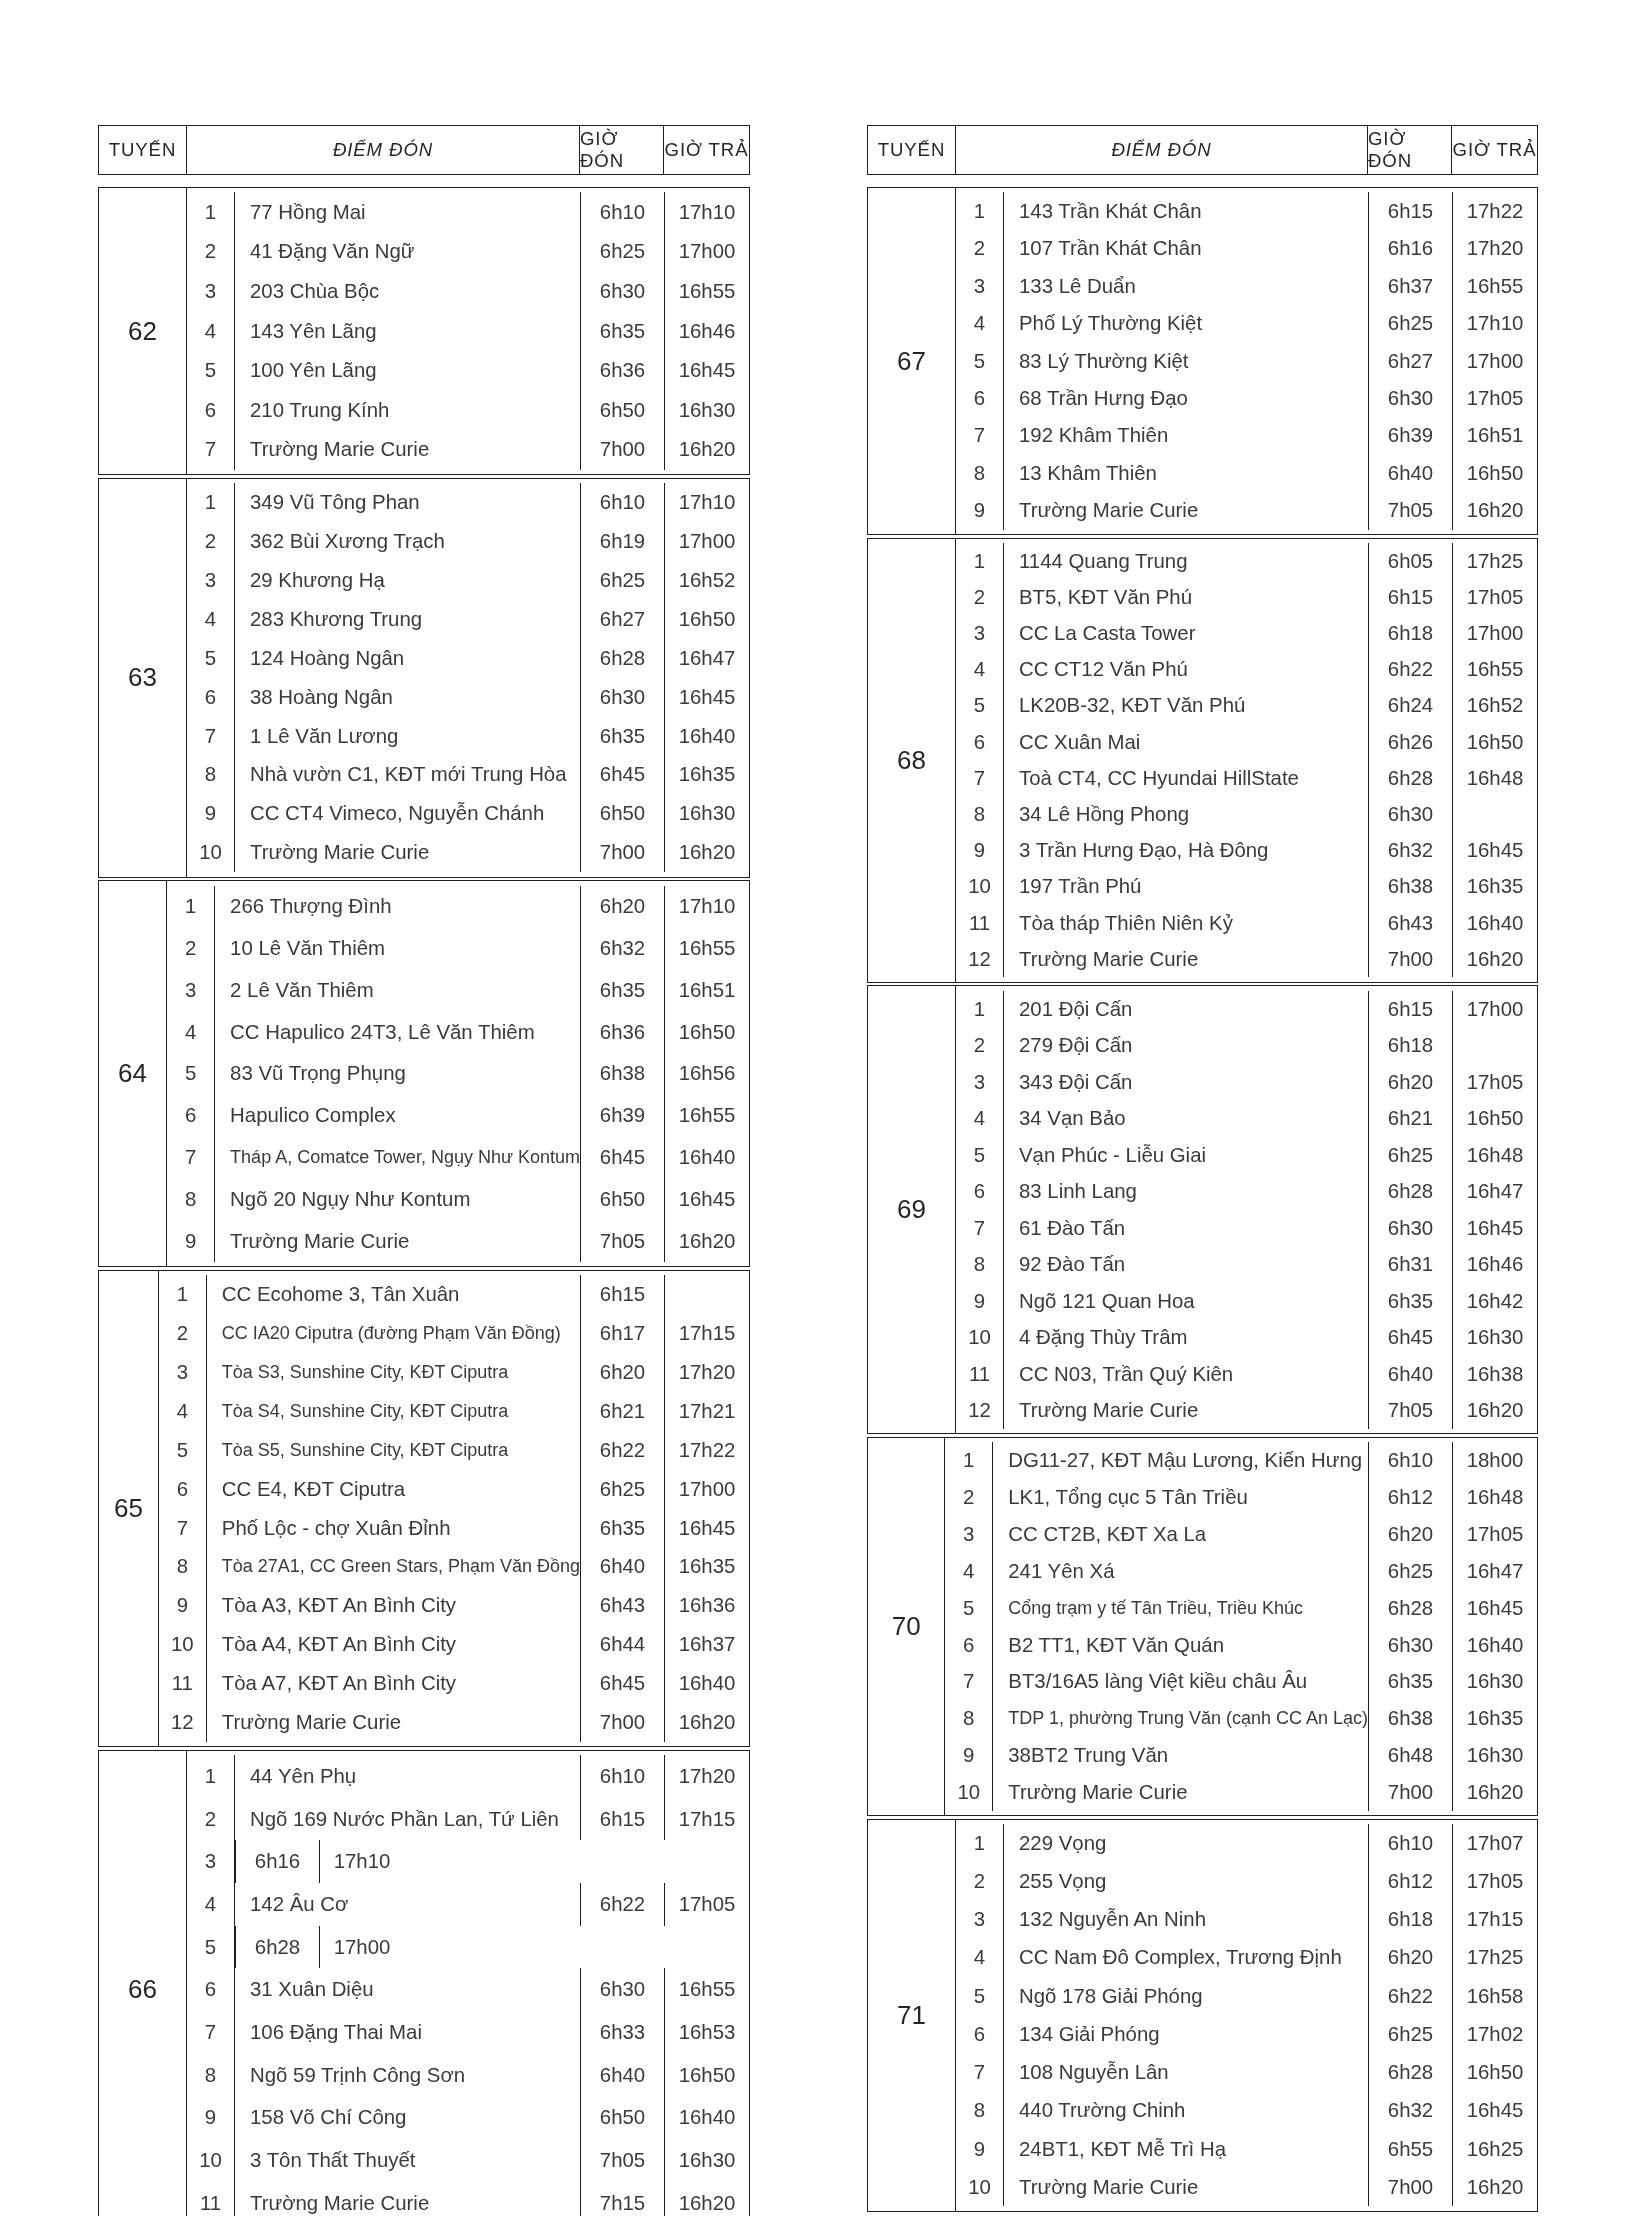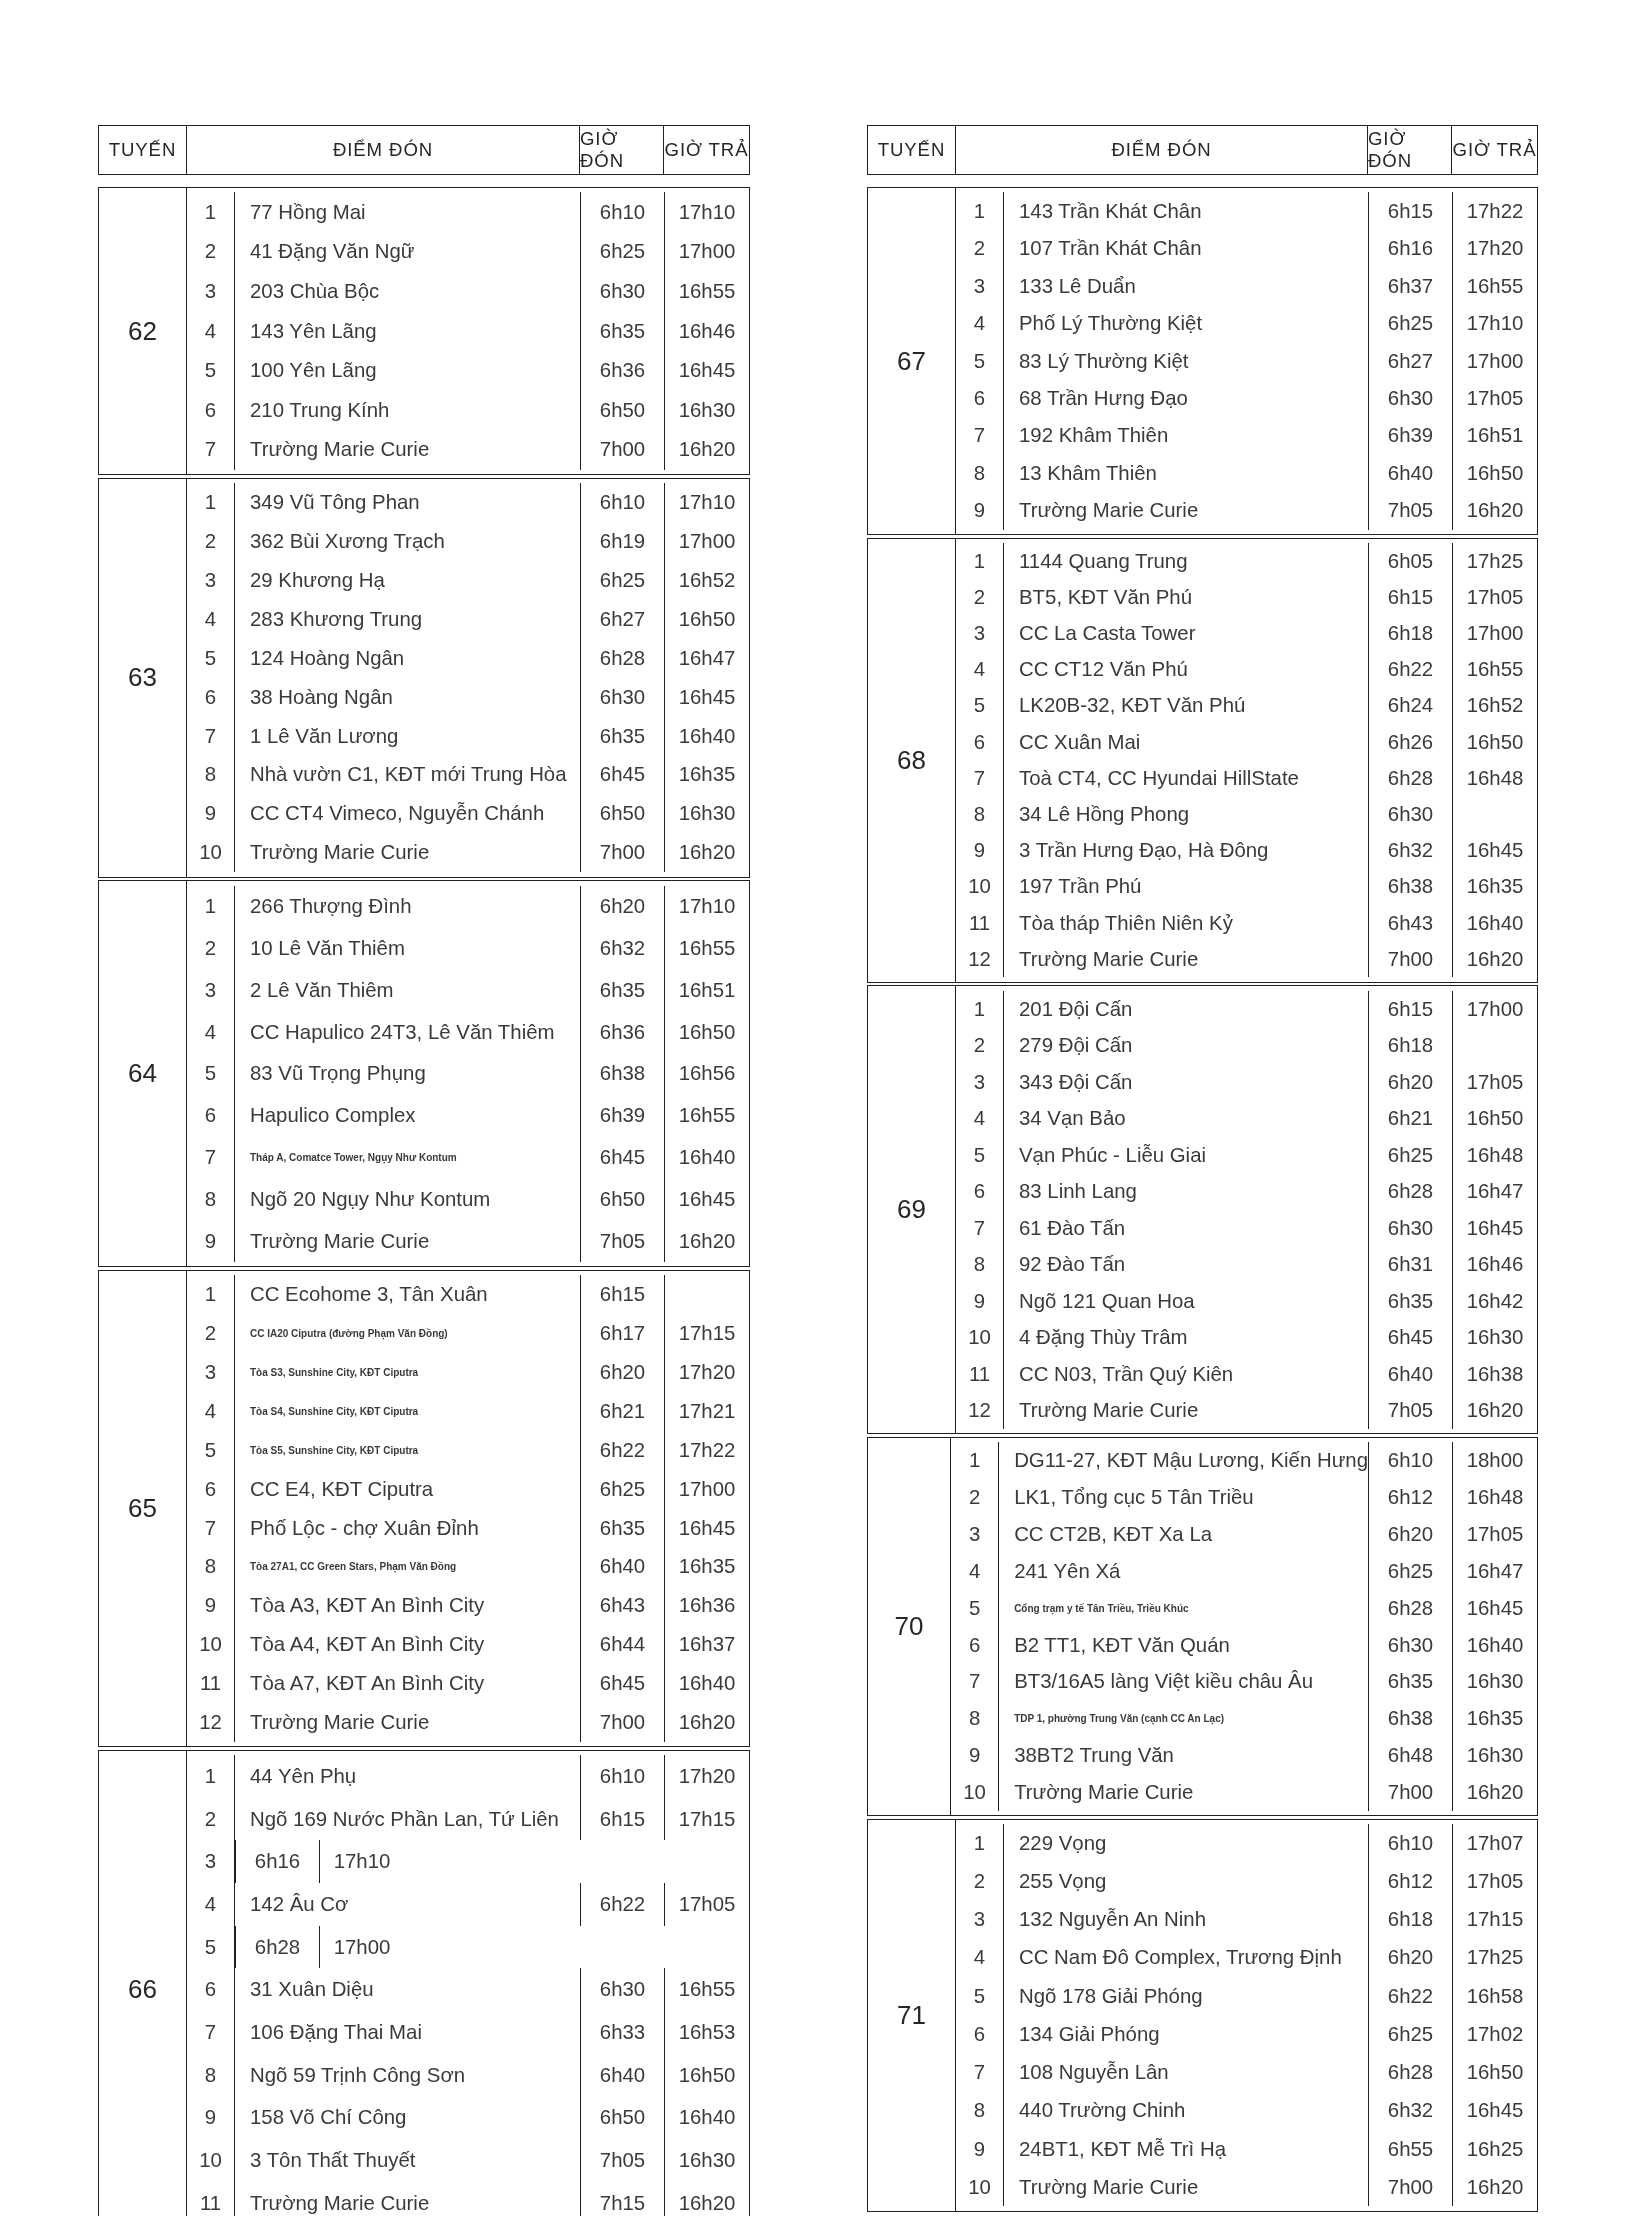--- a/index.html
+++ b/index.html
@@ -13,21 +13,21 @@
 
   .thead{
     height:50px;border:1.8px solid #1f1f1f;display:flex;box-sizing:border-box;
     margin-bottom:12px;align-items:stretch;
   }
   .thead .h{
     display:flex;align-items:center;justify-content:center;
     font-size:18.6px;letter-spacing:0.9px;color:#262626;
   }
   .h-tuyen{width:88px;border-right:1.8px solid #1f1f1f;box-sizing:border-box;}
-  .h-diem{flex:1;border-right:1.8px solid #1f1f1f;box-sizing:border-box;}
+  .h-diem{flex:1;border-right:1.8px solid #1f1f1f;box-sizing:border-box;font-style:italic;}
   .h-don{width:84px;border-right:1.8px solid #1f1f1f;box-sizing:border-box;}
   .h-tra{width:85px;box-sizing:border-box;}
 
   .block{
     border:1.8px solid #1f1f1f;display:flex;margin-bottom:2.7px;box-sizing:border-box;
     align-items:stretch;background:#fff;
   }
   .tuyen-cell{
     width:88px;border-right:1.8px solid #1f1f1f;box-sizing:border-box;
     display:flex;align-items:center;justify-content:center;
@@ -36,21 +36,21 @@
   .rows{flex:1;display:flex;flex-direction:column;padding:4.4px 0;}
   .row{flex:1;display:flex;align-items:stretch;}
   .c-num{
     width:48px;border-right:1.8px solid #1f1f1f;box-sizing:border-box;
     display:flex;align-items:center;justify-content:center;font-size:20.4px;
   }
   .c-name{
     flex:1;display:flex;align-items:center;padding-left:15px;font-size:20.4px;
     white-space:nowrap;overflow:hidden;box-sizing:border-box;
   }
-  .c-name.long{font-size:10px;font-weight:bold;}
+  .c-name.long{font-size:18px;}
   .c-don{
     width:84px;border-left:1.8px solid #1f1f1f;box-sizing:border-box;
     display:flex;align-items:center;justify-content:center;font-size:20.4px;
   }
   .c-tra{
     width:85px;border-left:1.8px solid #1f1f1f;box-sizing:border-box;
     display:flex;align-items:center;justify-content:center;font-size:20.4px;
   }
 </style>
 </head>

